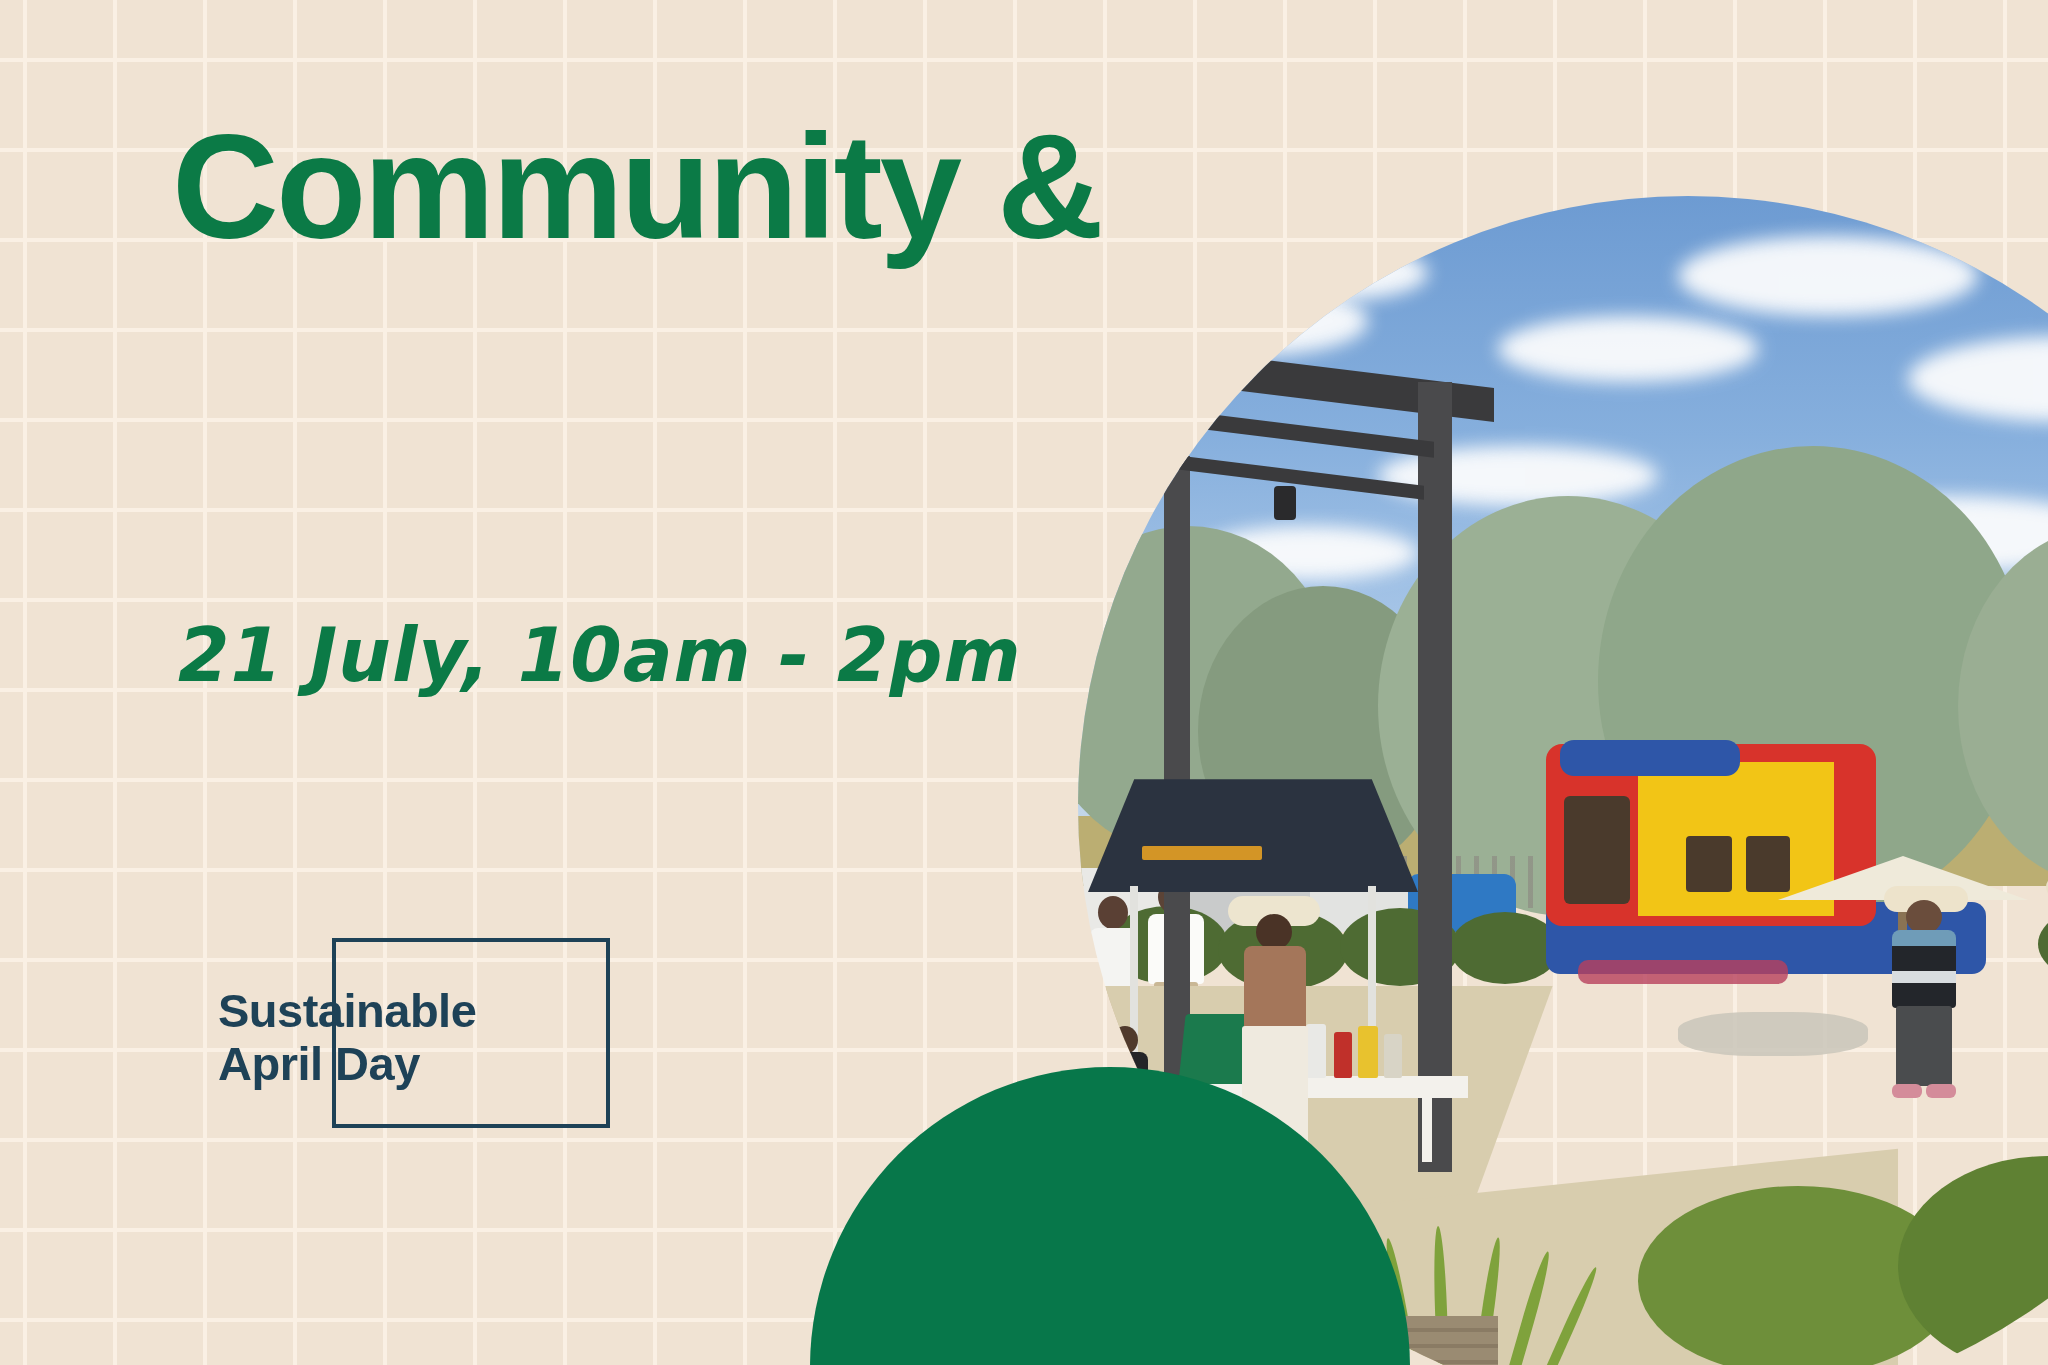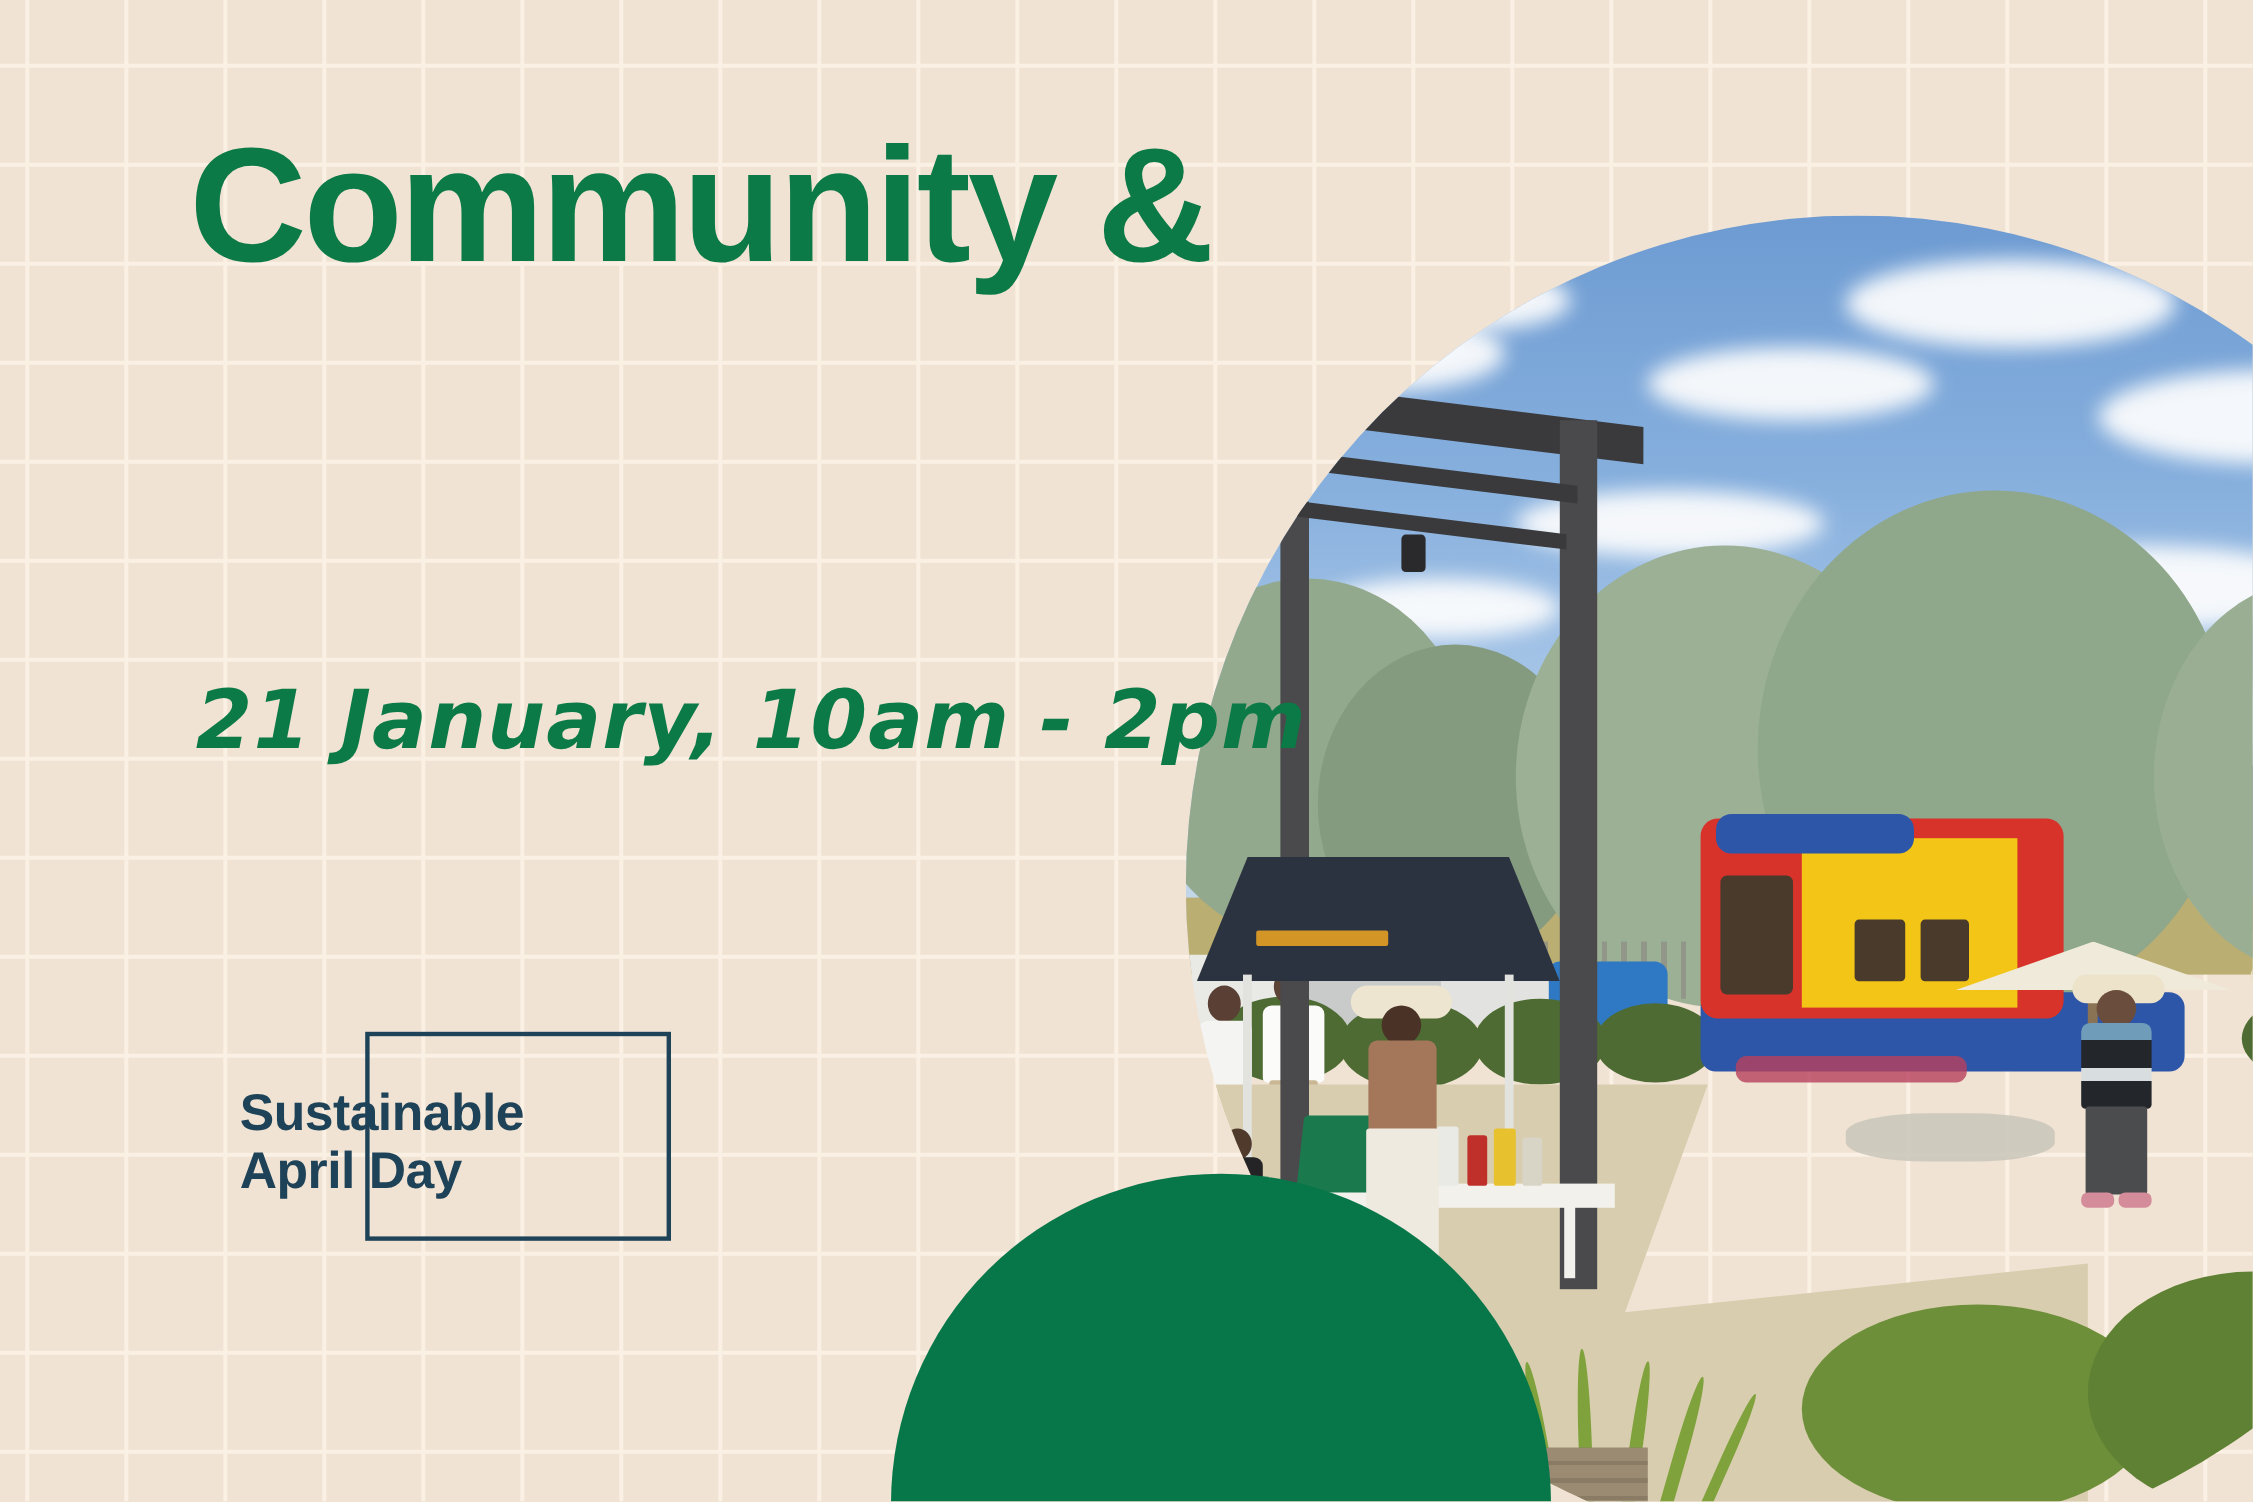--- a/index.html
+++ b/index.html
@@ -256,20 +256,20 @@
 
     </div>
   </div>
 
   <div id="green-circle"></div>
 
   <div id="headline">
     <span class="ln">Community &amp;</span>
   </div>
 
-  <div id="date">21 January, 10am - 2pm</div>
+  <div id="date">21 July, 10am - 2pm</div>
 
   <div id="shd-logo"></div>
   <div id="shd-text">Sustainable
 April Day</div>
 
 
 </div>
 
 </body></html>

